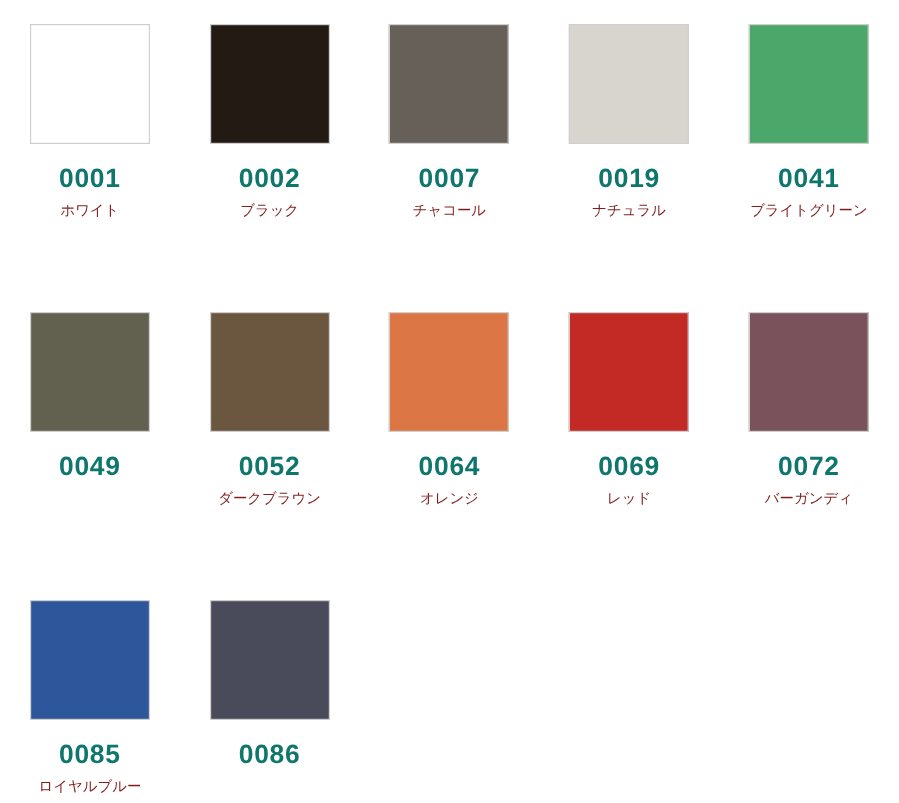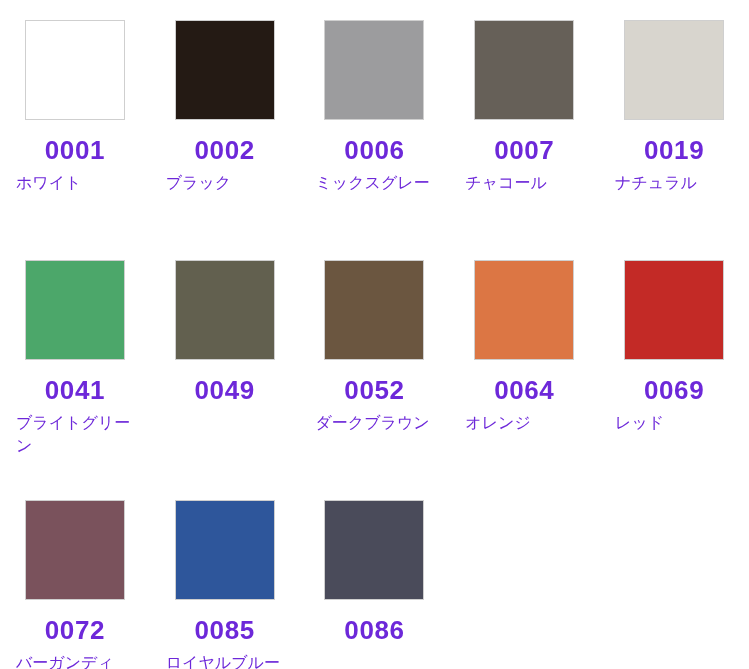--- a/index.html
+++ b/index.html
@@ -30,54 +30,50 @@
   }
   .chip {
     width: 100px;
     height: 100px;
     box-sizing: border-box;
     border: 1px solid #cfcfcf;
     flex: none;
   }
   .code {
     margin-top: 17px;
-    font-size: 26px;
+    font-size: 22px;
     font-weight: bold;
     letter-spacing: 0.6px;
-    color: #6d28d9;
+    color: #0f766e;
     line-height: 1.05;
     text-align: center;
   }
   .name {
     margin-top: 7px;
-    font-size: 16px;
-    color: #6d28d9;
+    font-size: 12px;
+    color: #7f1d1d;
     line-height: 1.45;
+    text-align: center;
     width: 118px;
     word-break: break-all;
   }
 </style>
 </head>
 <body style="background: rgb(255, 255, 255);">
 
 <div class="swatch-grid">
     <div class="swatch-cell">
       <div class="chip" style="background: rgb(255, 255, 255); border-color: rgb(207, 207, 207);"></div>
       <div class="code">0001</div>
       <div class="name">ホワイト</div>
     </div>
     <div class="swatch-cell">
       <div class="chip" style="background: rgb(36, 26, 20); border-color: rgb(207, 207, 207);"></div>
       <div class="code">0002</div>
       <div class="name">ブラック</div>
-    </div>
-    <div class="swatch-cell">
-      <div class="chip" style="background: rgb(156, 156, 158); border-color: rgb(207, 207, 207);"></div>
-      <div class="code">0006</div>
-      <div class="name">ミックスグレー</div>
     </div>
     <div class="swatch-cell">
       <div class="chip" style="background: rgb(102, 96, 88); border-color: rgb(207, 207, 207);"></div>
       <div class="code">0007</div>
       <div class="name">チャコール</div>
     </div>
     <div class="swatch-cell">
       <div class="chip" style="background: rgb(216, 213, 206); border-color: rgb(207, 207, 207);"></div>
       <div class="code">0019</div>
       <div class="name">ナチュラル</div>

